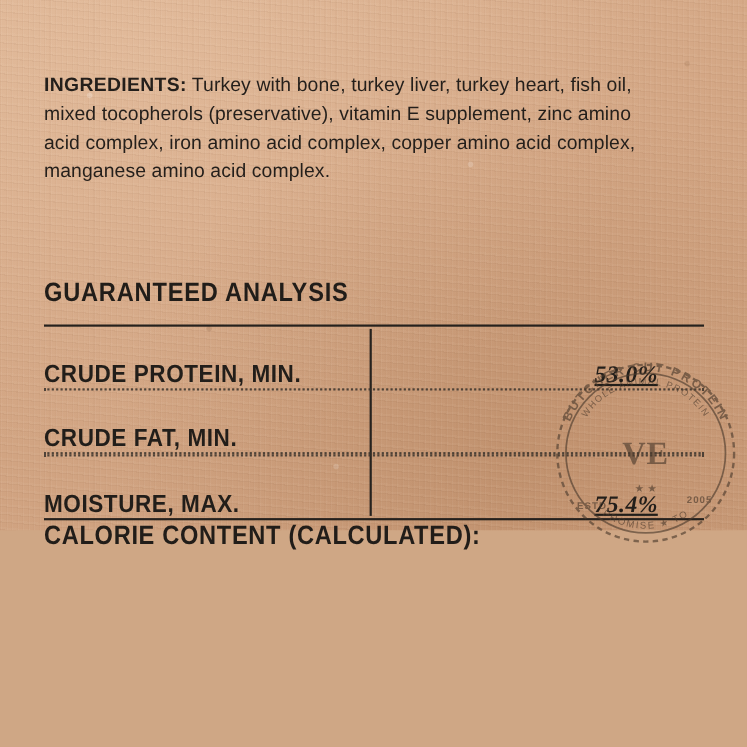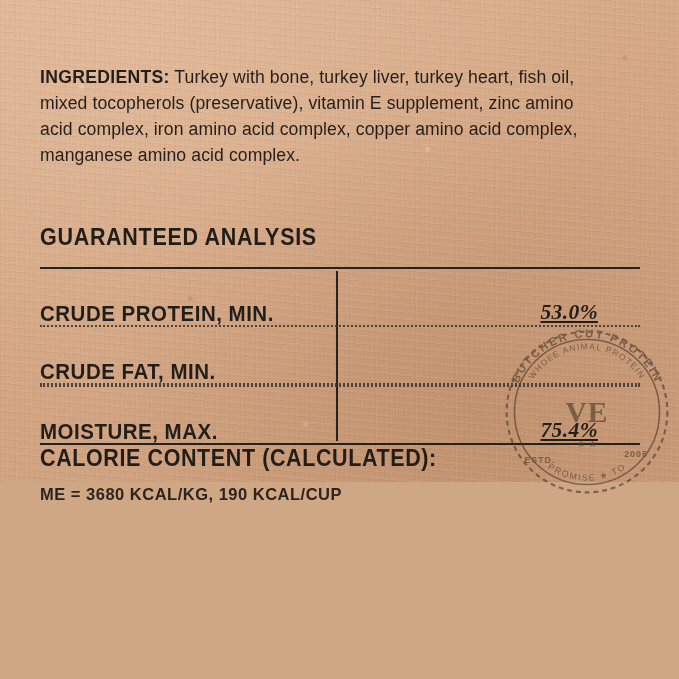--- a/index.html
+++ b/index.html
@@ -51,21 +51,21 @@
     color: #241f1b;
     width: 562px;
   }
   .ingredients .label {
     font-weight: bold;
     letter-spacing: 0.3px;
   }
 
   
   .ga-block {
-    margin-top: 56px;
+    margin-top: 84px;
     width: 600px;
   }
   .ga-title {
     font-size: 21.5px;
     font-weight: bold;
     letter-spacing: 0.7px;
     color: #211d19;
     transform: scaleY(1.12);
     transform-origin: left top;
   }
@@ -183,21 +183,20 @@
           <div class="ga-name">MOISTURE, MAX.</div>
           <div class="ga-value">75.4%</div>
         </div>
       </div>
 
       <div class="rule-thick" style="margin-top:0"></div>
     </div>
 
     <div class="cal-block">
       <div class="cal-title">CALORIE CONTENT (CALCULATED):</div>
-      <div class="cal-value">ME = 3680 KCAL/KG, 190 KCAL/CUP</div>
     </div>
 
   </div>
 
   <div class="stamp">
     <svg viewBox="0 0 200 200" width="196" height="196" aria-hidden="true">
       <defs>
         <path id="arcTop" d="M 24,100 A 76,76 0 0 1 176,100"></path>
         <path id="arcTop2" d="M 36,100 A 64,64 0 0 1 164,100"></path>
         <path id="arcBot" d="M 30,100 A 70,70 0 0 0 170,100"></path>

